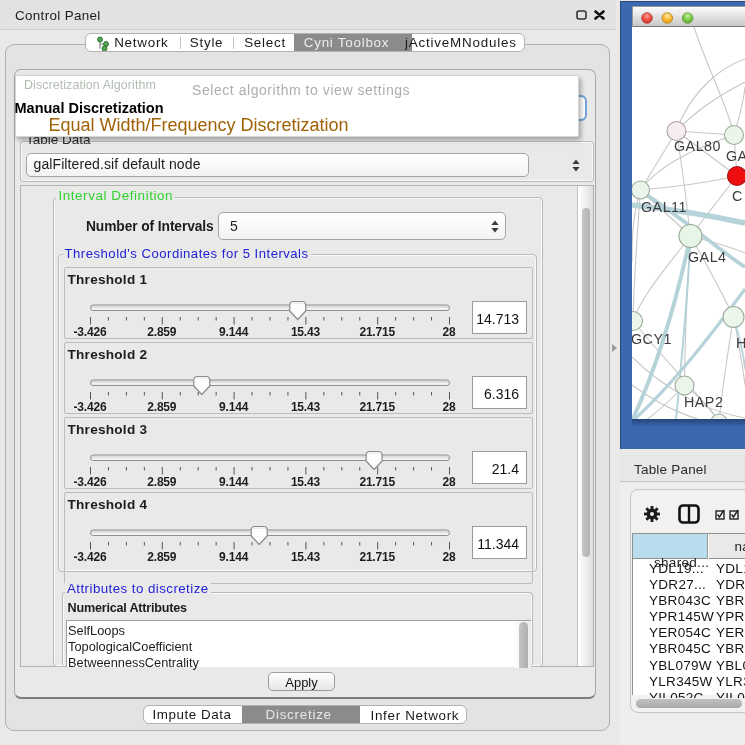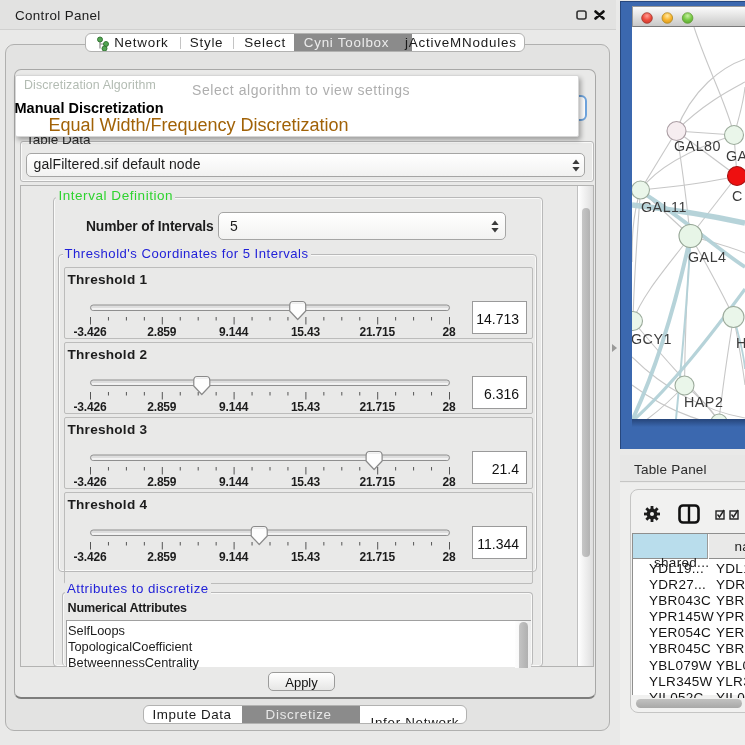--- a/index.html
+++ b/index.html
@@ -39,21 +39,21 @@
   <div class="abs" style="left:146.5px;top:3px;height:12px;border-left:1px solid #c4c4c4;"></div>
   <div class="abs" style="left:158.2px;top:0.8px;">Select</div>
   <div class="abs" style="left:208px;top:0;width:118px;height:100%;background:#8b8b8b;color:#ececec;padding-top:0.8px;">
       <span style="position:absolute;left:9.8px;">Cyni Toolbox</span>
     </div>
   <div class="abs" style="left:319px;top:0.8px;letter-spacing:0.8px;">jActiveMNodules</div>
 </div>
 
 <div class="abs etched" style="left:20px;top:140.5px;width:574px;height:41px;"></div>
 <div class="abs" style="left:26px;top:131.5px;font-size:13.5px;color:#2b2b2b;">Table Data</div>
-<div class="abs" style="left:26px;top:152.5px;width:559px;height:24.5px;background:linear-gradient(#ffffff,#f2f2f1);border:1px solid #a5a5a4;border-radius:5px;">
+<div class="abs" style="left:26px;top:152.5px;width:503px;height:24.5px;background:linear-gradient(#ffffff,#f2f2f1);border:1px solid #a5a5a4;border-radius:5px;">
   <div class="abs" style="left:6.5px;top:2.6px;font-size:14px;letter-spacing:0.1px;color:#1c1c1c;">galFiltered.sif default node</div>
   <svg class="abs" style="left:544px;top:5.5px;" width="10" height="13" viewBox="0 0 10 13">
     <path d="M5 0.5 L8.6 5 L1.4 5 Z" fill="#3a3a3a"></path>
     <path d="M5 12.5 L8.6 8 L1.4 8 Z" fill="#3a3a3a"></path>
   </svg>
 </div>
 
 <div class="abs" style="left:20px;top:185px;width:574px;height:482px;border:1px solid #b3b3b2;background:#e9e9e8;"></div>
 
 <div class="abs" style="left:577px;top:186px;width:16px;height:480px;background:linear-gradient(90deg,#ffffff,#f2f2f2 40%,#dedede);border-left:1px solid #c0c0c0;"></div>
@@ -234,21 +234,21 @@
   <div class="abs" style="left:452px;top:0.5px;width:8.5px;height:46px;background:linear-gradient(90deg,#c4c4c4,#b0b0b0);border-radius:4.5px 4.5px 0 0;"></div>
 </div>
 
 <div class="abs" style="left:268px;top:672px;width:67px;height:19px;background:linear-gradient(#ffffff,#e6e6e5);border:1px solid #9b9b9a;border-radius:5px;text-align:center;font-size:13px;color:#111;padding-top:2px;">Apply</div>
 
 <div class="abs" style="left:143px;top:704.5px;width:324px;height:19px;background:#ffffff;border:1px solid #b2b2b1;border-radius:6px;overflow:hidden;font-size:13.4px;letter-spacing:0.55px;color:#1a1a1a;">
   <div class="abs" style="left:8.5px;top:1.2px;">Impute Data</div>
   <div class="abs" style="left:97.5px;top:0;width:118px;height:100%;background:#8b8b8b;color:#e8e8e8;padding-top:1.2px;letter-spacing:0.75px;">
       <span style="position:absolute;left:24px;">Discretize Data</span>
     </div>
-  <div class="abs" style="left:226.5px;top:9px;letter-spacing:0.7px;">Infer Network</div>
+  <div class="abs" style="left:226.5px;top:2px;letter-spacing:0.7px;">Infer Network</div>
 </div>
 
 <div class="abs" style="left:556px;top:95px;width:31px;height:26px;background:#fff;border:2px solid #6ea3dc;border-radius:6px;"></div>
 <div class="abs" style="left:14.5px;top:74.5px;width:564.5px;height:62px;background:#ffffff;border:1px solid #d6d6d6;border-radius:2px;box-shadow:2px 3px 5px rgba(0,0,0,0.32);z-index:4;"></div>
 <div class="abs" style="left:192px;top:82px;font-size:14px;color:#aeaeae;letter-spacing:0.55px;z-index:5;">Select algorithm to view settings</div>
 <div class="abs" style="left:14.5px;top:100px;font-size:14.5px;font-weight:bold;color:#000;z-index:5;">Manual Discretization</div>
 <div class="abs" style="left:14.5px;top:114.8px;font-size:18px;color:#a16207;z-index:5;margin-left:34px;">Equal Width/Frequency Discretization</div>
 <div class="abs" style="left:24px;top:78px;font-size:12.4px;letter-spacing:0.1px;color:rgba(122,138,122,0.58);z-index:6;">Discretization Algorithm</div>
 
 <svg class="abs" style="left:611px;top:344px;" width="6" height="8" viewBox="0 0 6 8">

